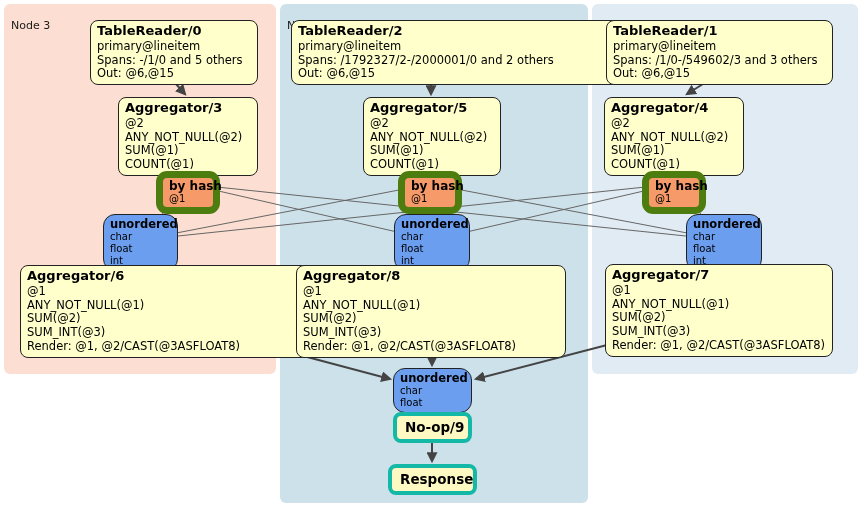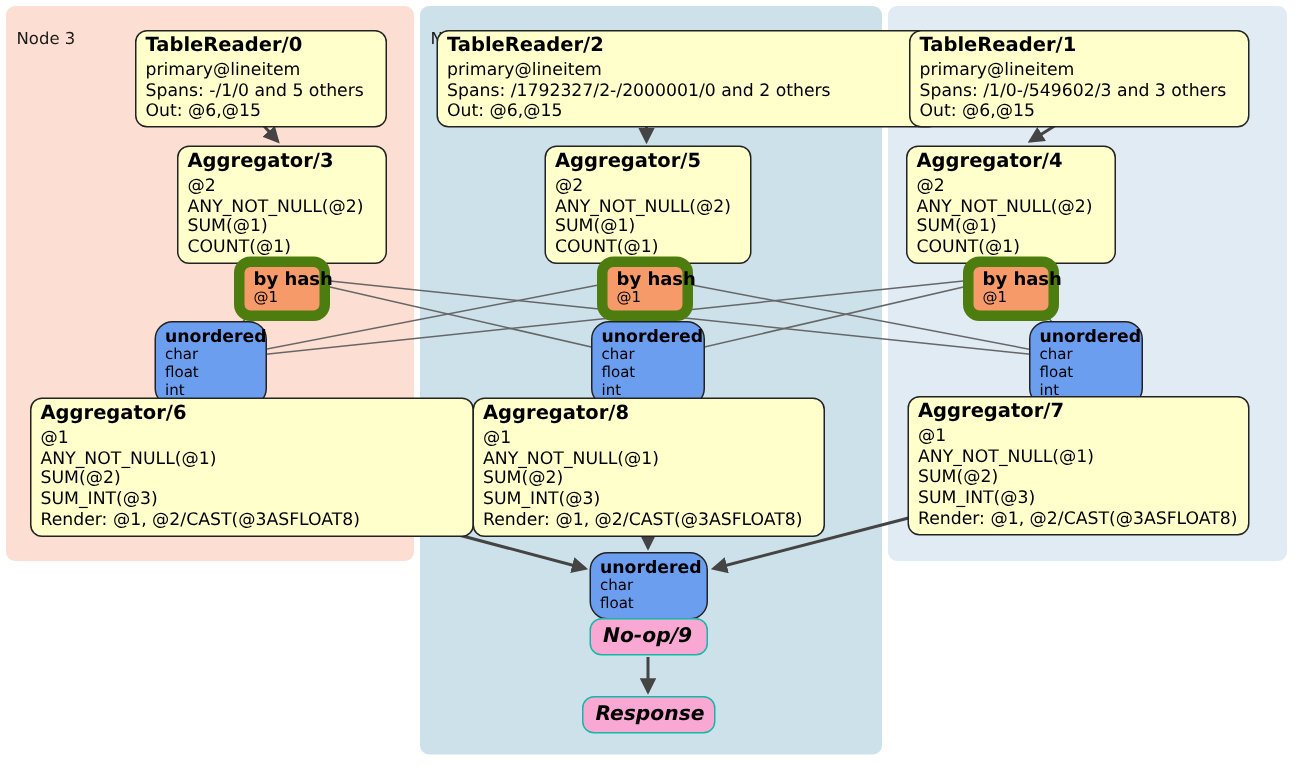--- a/index.html
+++ b/index.html
@@ -20,34 +20,34 @@
   .box { position:absolute; z-index:2; text-align:left; box-sizing:border-box; }
   .proc { background:#ffffcc; border:1px solid #222; border-radius:8px; padding:2px 6px 3px; }
   .proc-title { font-weight:bold; font-size:13px; line-height:1.3; white-space:nowrap; }
   .proc-line  { font-size:11.5px; line-height:1.2; white-space:nowrap; }
   .router { background:#f59a68; border:7px solid #4d7c0f; border-radius:11px; padding:1px 6px 2px; }
   .router-title { font-weight:bold; font-size:12px; line-height:1.2; white-space:nowrap; }
   .router-detail { font-size:10px; line-height:1.15; }
   .sync { background:#6c9ef0; border:1px solid #222; border-radius:12px; padding:2px 6px 3px; }
   .sync-title { font-weight:bold; font-size:11.5px; line-height:1.25; white-space:nowrap; }
   .sync-type  { font-size:10px; line-height:1.18; }
-  .terminal { background:#f9a8d4; border:1px solid #14b8a6; border-radius:8px; padding:2px 8px 3px;font-style:italic; }
+  .terminal { background:#fef9c3; border:4px solid #14b8a6; border-radius:8px; padding:2px 8px 3px; }
   .terminal-title { font-weight:bold; font-size:13.5px; line-height:1.35; white-space:nowrap; }
 
   #tr0  { left:90px;  top:20px;  width:168px; }
   #agg3 { left:118px; top:97px;  width:140px; }
   #router3 { left:156px; top:171px; width:64px; }
   #sync-left { left:103px; top:214px; width:75px; }
   #agg6 { left:20px;  top:265px; width:296px; }
 
   #tr2  { left:291px; top:20px;  width:336px; }
   #agg5 { left:363px; top:97px;  width:138px; }
   #router1 { left:398px; top:171px; width:64px; }
   #sync-mid { left:394px; top:214px; width:76px; }
-  #agg8 { left:315px; top:265px; width:235px; }
+  #agg8 { left:296px; top:265px; width:270px; }
   #sync-bottom { left:393px; top:368px; width:79px; }
   #noop { left:393px; top:412px; width:79px; }
   #response { left:388px; top:464px; width:89px; }
 
   #tr1  { left:606px; top:20px;  width:227px; }
   #agg4 { left:604px; top:97px;  width:140px; }
   #router2 { left:642px; top:171px; width:64px; }
   #sync-right { left:686px; top:214px; width:76px; }
   #agg7 { left:605px; top:264px; width:228px; }
 </style>

